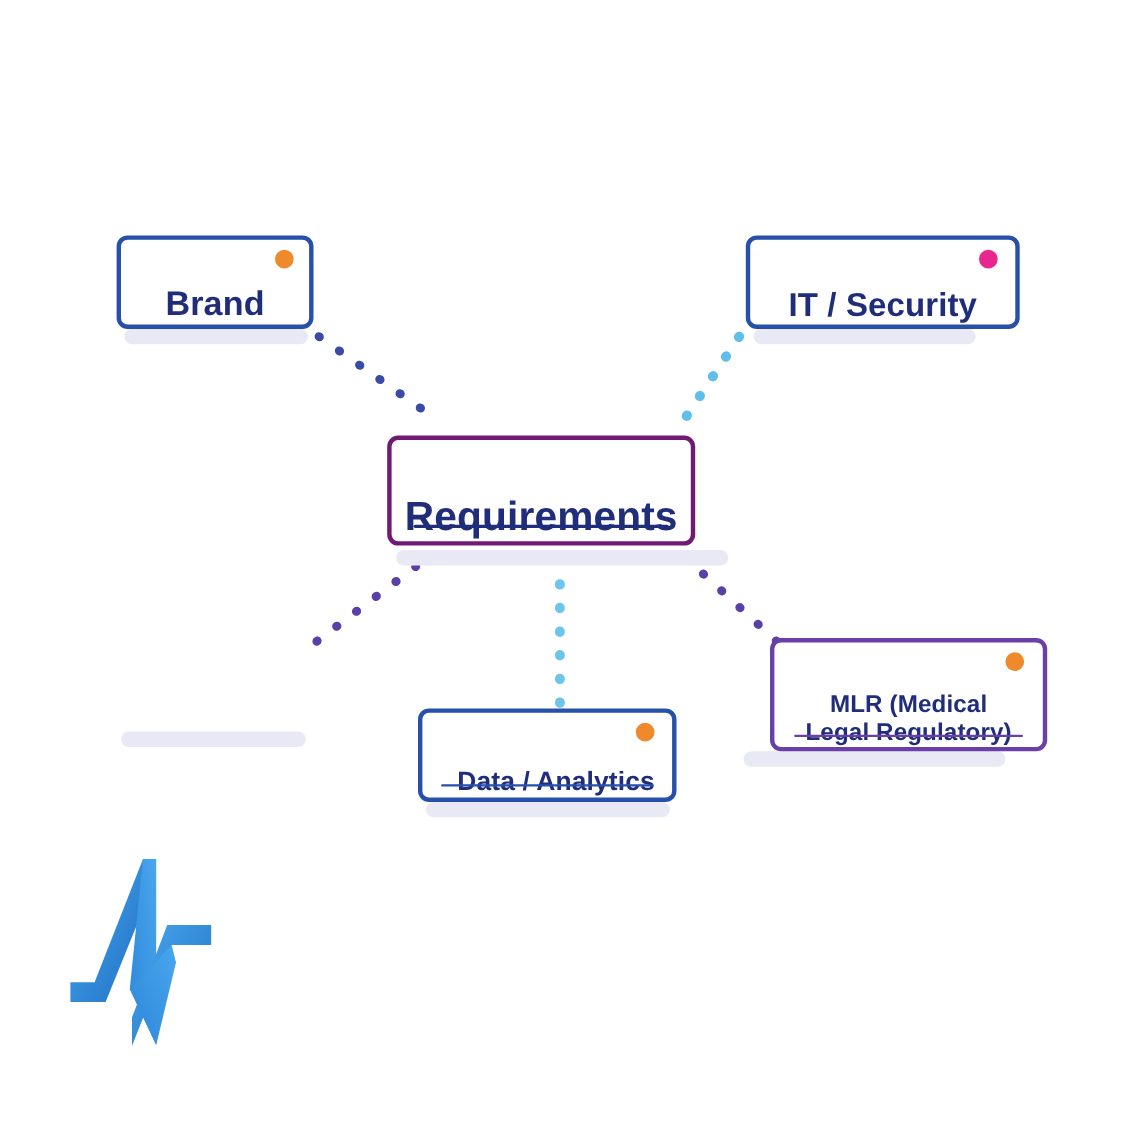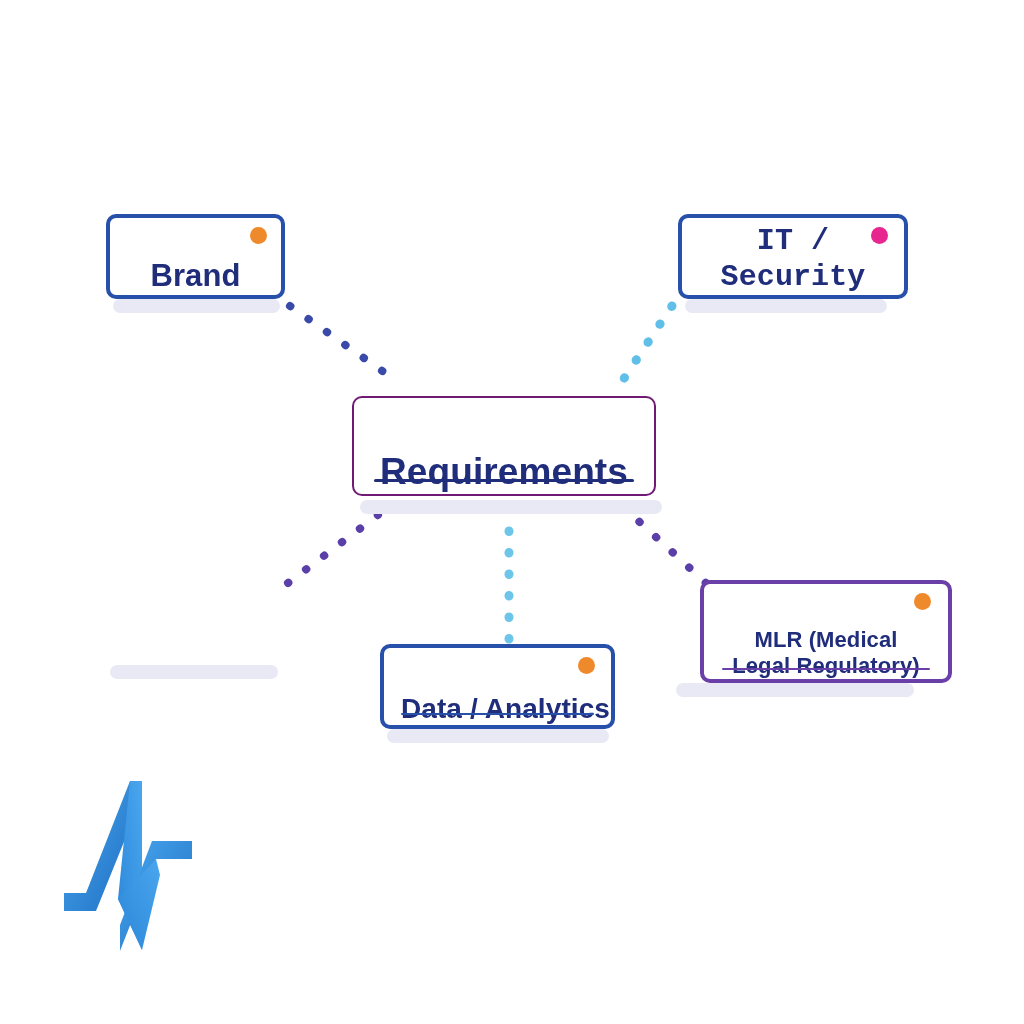--- a/index.html
+++ b/index.html
@@ -44,57 +44,56 @@
     border-radius:50%;
   }
   .underline {
     position:absolute;
     height:2px;
     border-radius:2px;
   }
 
   
   #node-requirements {
-    left:352px; top:396px; width:304px; height:100px;
-    border:2px solid #701a75;
+    left:352px; top:396px; width:280px; height:100px;
+    border:4px solid #701a75;
   }
   #node-requirements .node-label { font-size:37px; color:#1f2d7a; }
   #shadow-requirements { left:360px; top:500px; width:302px; height:14px; }
 
   
   #node-brand {
     left:106px; top:214px; width:179px; height:85px;
     border:4px solid #2750ab;
   }
   #node-brand .node-label { font-size:31px; }
   #shadow-brand { left:113px; top:299px; width:167px; height:14px; }
 
   
   #node-it-security {
-    left:678px; top:214px; width:230px; height:85px;
+    left:678px; top:214px; width:249px; height:85px;
     border:4px solid #2750ab;
-    font-family:Liberation Mono, monospace;
   }
   #node-it-security .node-label { font-size:30px; }
   #shadow-it-security { left:685px; top:299px; width:202px; height:14px; }
 
   
   #node-ops {
     left:103px; top:580px; width:180px; height:85px;
     border:4px solid #6b3fa8;
   }
   #node-ops .node-label { font-size:31px; }
   #shadow-ops { left:110px; top:665px; width:168px; height:14px; }
 
   
   #node-data-analytics {
     left:380px; top:644px; width:235px; height:85px;
     border:4px solid #2750ab;
   }
-  #node-data-analytics .node-label { font-size:28px;margin-left:16px; }
+  #node-data-analytics .node-label { font-size:24px;margin-left:16px; }
   #shadow-data-analytics { left:387px; top:729px; width:222px; height:14px; }
 
   
   #node-mlr {
     left:668px; top:580px; width:252px; height:103px;
     border:4px solid #6b3fa8;
     margin-left:32px;
   }
   #node-mlr .node-label { font-size:22px; }
   #shadow-mlr { left:676px; top:683px; width:238px; height:14px; }

